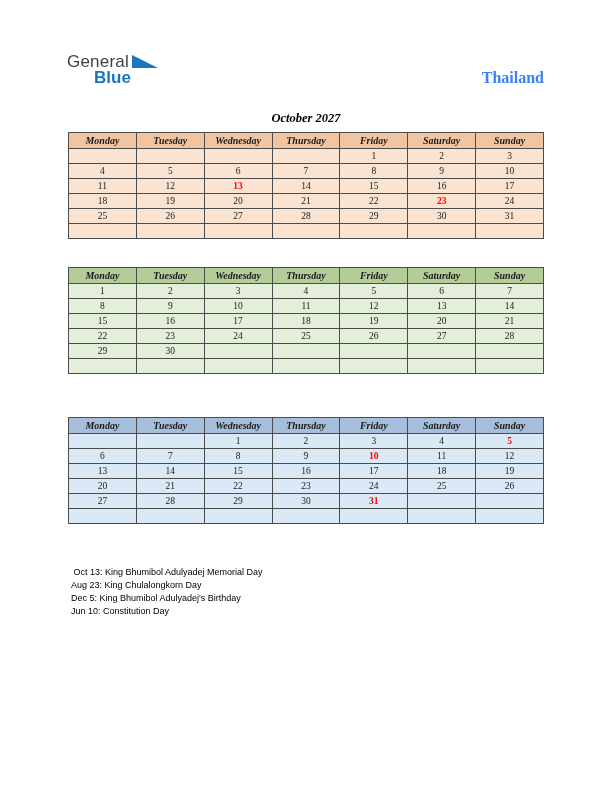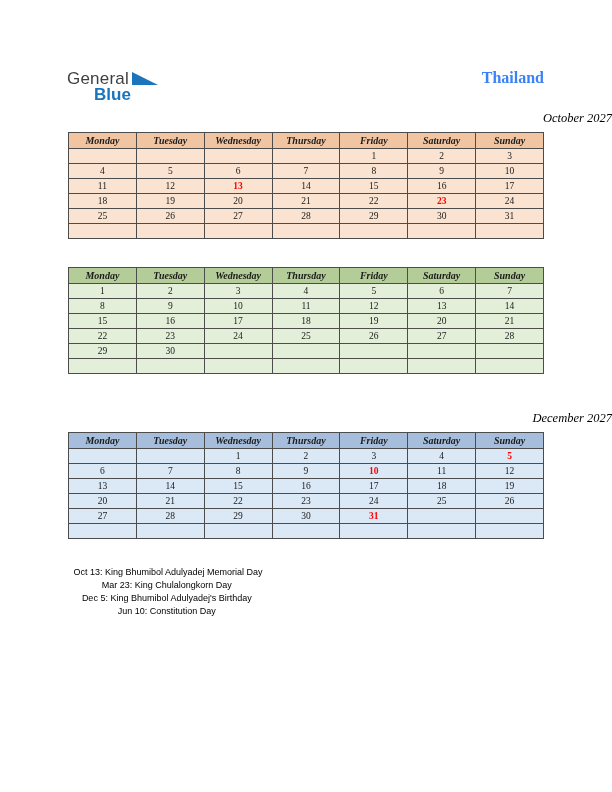--- a/index.html
+++ b/index.html
@@ -6,30 +6,30 @@
   html, body { background: #ffffff; }
   .page {
     position: relative;
     width: 612px;
     height: 792px;
     background: #ffffff;
     font-family: "Liberation Serif", serif;
     overflow: hidden;
   }
   
-  .logo { position: absolute; left: 67px; top: 69px; font-family: "Liberation Sans", sans-serif; }
+  .logo { position: absolute; left: 67px; top: 52px; font-family: "Liberation Sans", sans-serif; }
   .logo-row { display: flex; align-items: flex-start; }
   .logo-general { font-size: 17px; color: #3E3F41; letter-spacing: 0.2px; }
   .logo-flag { margin-left: 3px; margin-top: 3px; }
   .logo-blue { font-size: 17px; font-weight: bold; color: #1B75BC; margin-top: -4px; margin-left: 27px; }
   
   .country { position: absolute; right: 68px; top: 69px; font-size: 16px; font-weight: bold; color: #3b82f6; }
   
   .month { position: absolute; left: 0; width: 612px; }
-  .month-title { text-align: right; font-size: 12.5px; font-weight: normal; font-style: italic; color: #000000; }
+  .month-title { text-align: center; font-size: 12.5px; font-weight: bold; font-style: italic; color: #000000; }
   table.cal { width: 476px; margin: 6px auto 0; border-collapse: collapse; table-layout: fixed; }
   table.cal th {
     background: var(--hdr);
     font-weight: bold; font-style: italic;
     font-size: 10px; height: 16px;
     border: 1px solid #4C4C4C;
     text-align: center; color: #1a1a1a;
   }
   table.cal td {
     background: var(--bg);
@@ -37,21 +37,20 @@
     border: 1px solid #4C4C4C;
     text-align: center; color: #1a1a1a;
   }
   table.cal td.holiday { color: #FF0000; font-weight: bold; }
   
   .holidays {
     position: absolute; left: 71px; top: 566px;
     font-family: "Liberation Sans", sans-serif;
     font-size: 9px; line-height: 13px; color: #000000;
     white-space: pre;
-    text-align: center;
   }
 </style>
 </head>
 <body>
 
 <div class="page">
 
   <div class="logo">
     <div class="logo-row">
       <span class="logo-general">General</span>
@@ -203,21 +202,20 @@
             <td></td>
             <td></td>
             <td></td>
             <td></td>
           </tr>
         </tbody>
       </table>
   </section>
 
   <section class="month" style="top:411px">
-    <div class="month-title">December 2027</div>
     <table class="cal" style="--hdr: #A6BEDB; --bg: #DBE8F5;">
         <thead>
           <tr>
             <th>Monday</th>
             <th>Tuesday</th>
             <th>Wednesday</th>
             <th>Thursday</th>
             <th>Friday</th>
             <th>Saturday</th>
             <th>Sunday</th>
@@ -275,15 +273,15 @@
             <td></td>
             <td></td>
             <td></td>
             <td></td>
             <td></td>
           </tr>
         </tbody>
       </table>
   </section>
 
-  <div class="holidays"><div class="holiday-line"> Oct 13: King Bhumibol Adulyadej Memorial Day</div><div class="holiday-line">Mar 23: King Chulalongkorn Day</div><div class="holiday-line">Dec 5: King Bhumibol Adulyadej's Birthday</div><div class="holiday-line">Jun 10: Constitution Day</div></div>
+  <div class="holidays"><div class="holiday-line"> Oct 13: King Bhumibol Adulyadej Memorial Day</div><div class="holiday-line">Aug 23: King Chulalongkorn Day</div><div class="holiday-line">Dec 5: King Bhumibol Adulyadej's Birthday</div><div class="holiday-line">Jun 10: Constitution Day</div></div>
 
 </div>
 
 </body></html>

